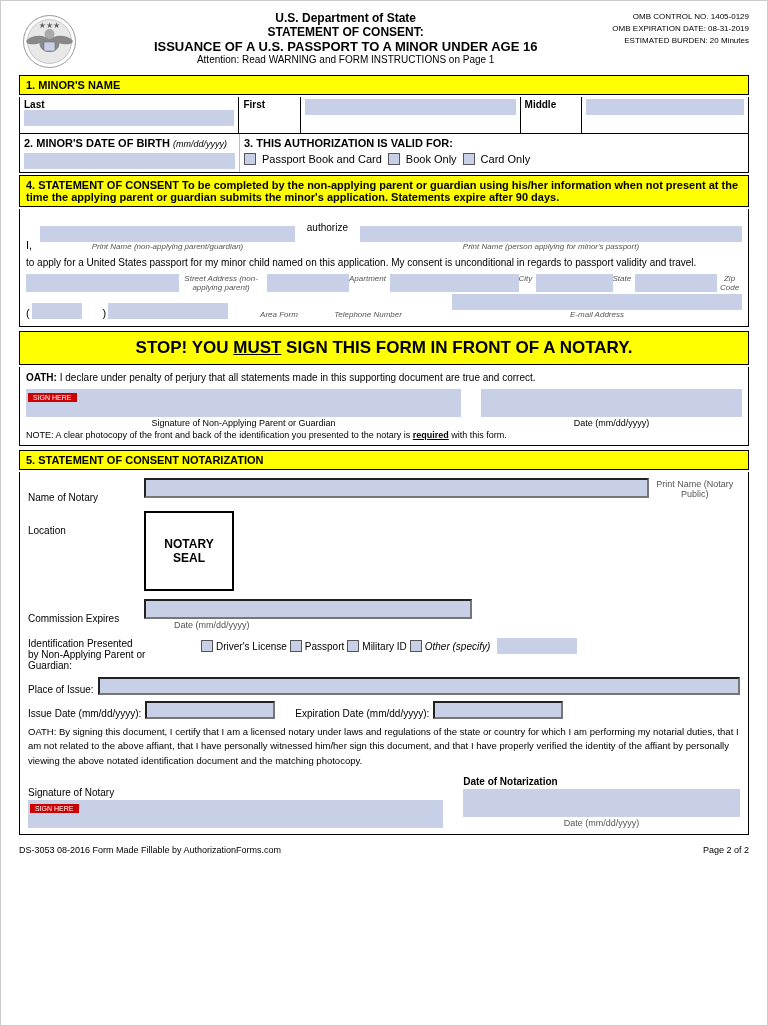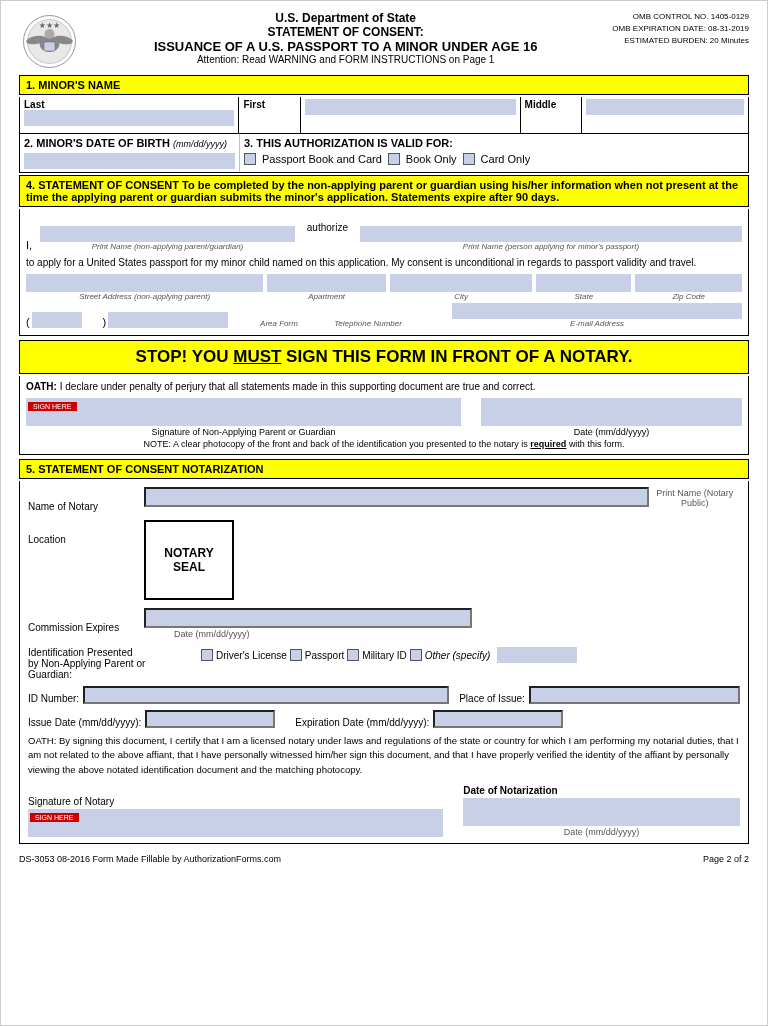--- a/index.html
+++ b/index.html
@@ -160,21 +160,21 @@
     }
     
     .addr-row {
       display: flex;
       gap: 4px;
       margin-bottom: 2px;
       align-items: flex-end;
     }
     .addr-field {
       display: flex;
-      flex-direction: column;
+      flex-direction: row;
     }
     .addr-input {
       background: #c8d0e8;
       height: 18px;
     }
     
     .phone-row {
       display: flex;
       gap: 4px;
       margin-bottom: 2px;
@@ -219,21 +219,21 @@
       position: relative;
     }
     .sig-label-small {
       font-size: 9px;
       text-align: center;
       margin-top: 1px;
     }
     .note-text {
       font-size: 9px;
       margin-top: 0;
-      text-align: center;
+      text-align: left;
     }
     
     .section5-body {
       border: 1px solid #000;
       border-top: none;
       padding: 6px 8px;
     }
     .notary-row {
       display: flex;
       align-items: flex-start;
@@ -594,24 +594,20 @@
           <div class="id-check-item">
             <span class="cb"></span>
             <span class="italic">Other (specify)</span>
             <input type="text" class="input-field" style="width: 80px; height: 16px; margin-left: 4px;">
           </div>
         </div>
       </div>
     </div>
 
     <div class="id-number-row">
-      <div class="id-number-field" style="flex:1.5;">
-        <span style="white-space:nowrap; font-size:10px;">ID Number:</span>
-        <input type="text" class="id-input" style="flex: 1 1 0%; width: 200px;">
-      </div>
       <div class="id-number-field" style="flex:1;">
         <span style="white-space:nowrap; font-size:10px;">Place of Issue:</span>
         <input type="text" class="id-input" style="flex: 1 1 0%; width: 150px;">
       </div>
     </div>
 
     <div class="date-row">
       <div class="date-field">
         <span style="font-size:10px; white-space:nowrap;">Issue Date (mm/dd/yyyy):</span>
         <input type="text" class="id-input" style="width: 130px; height: 18px; background: rgb(200, 208, 232);">

